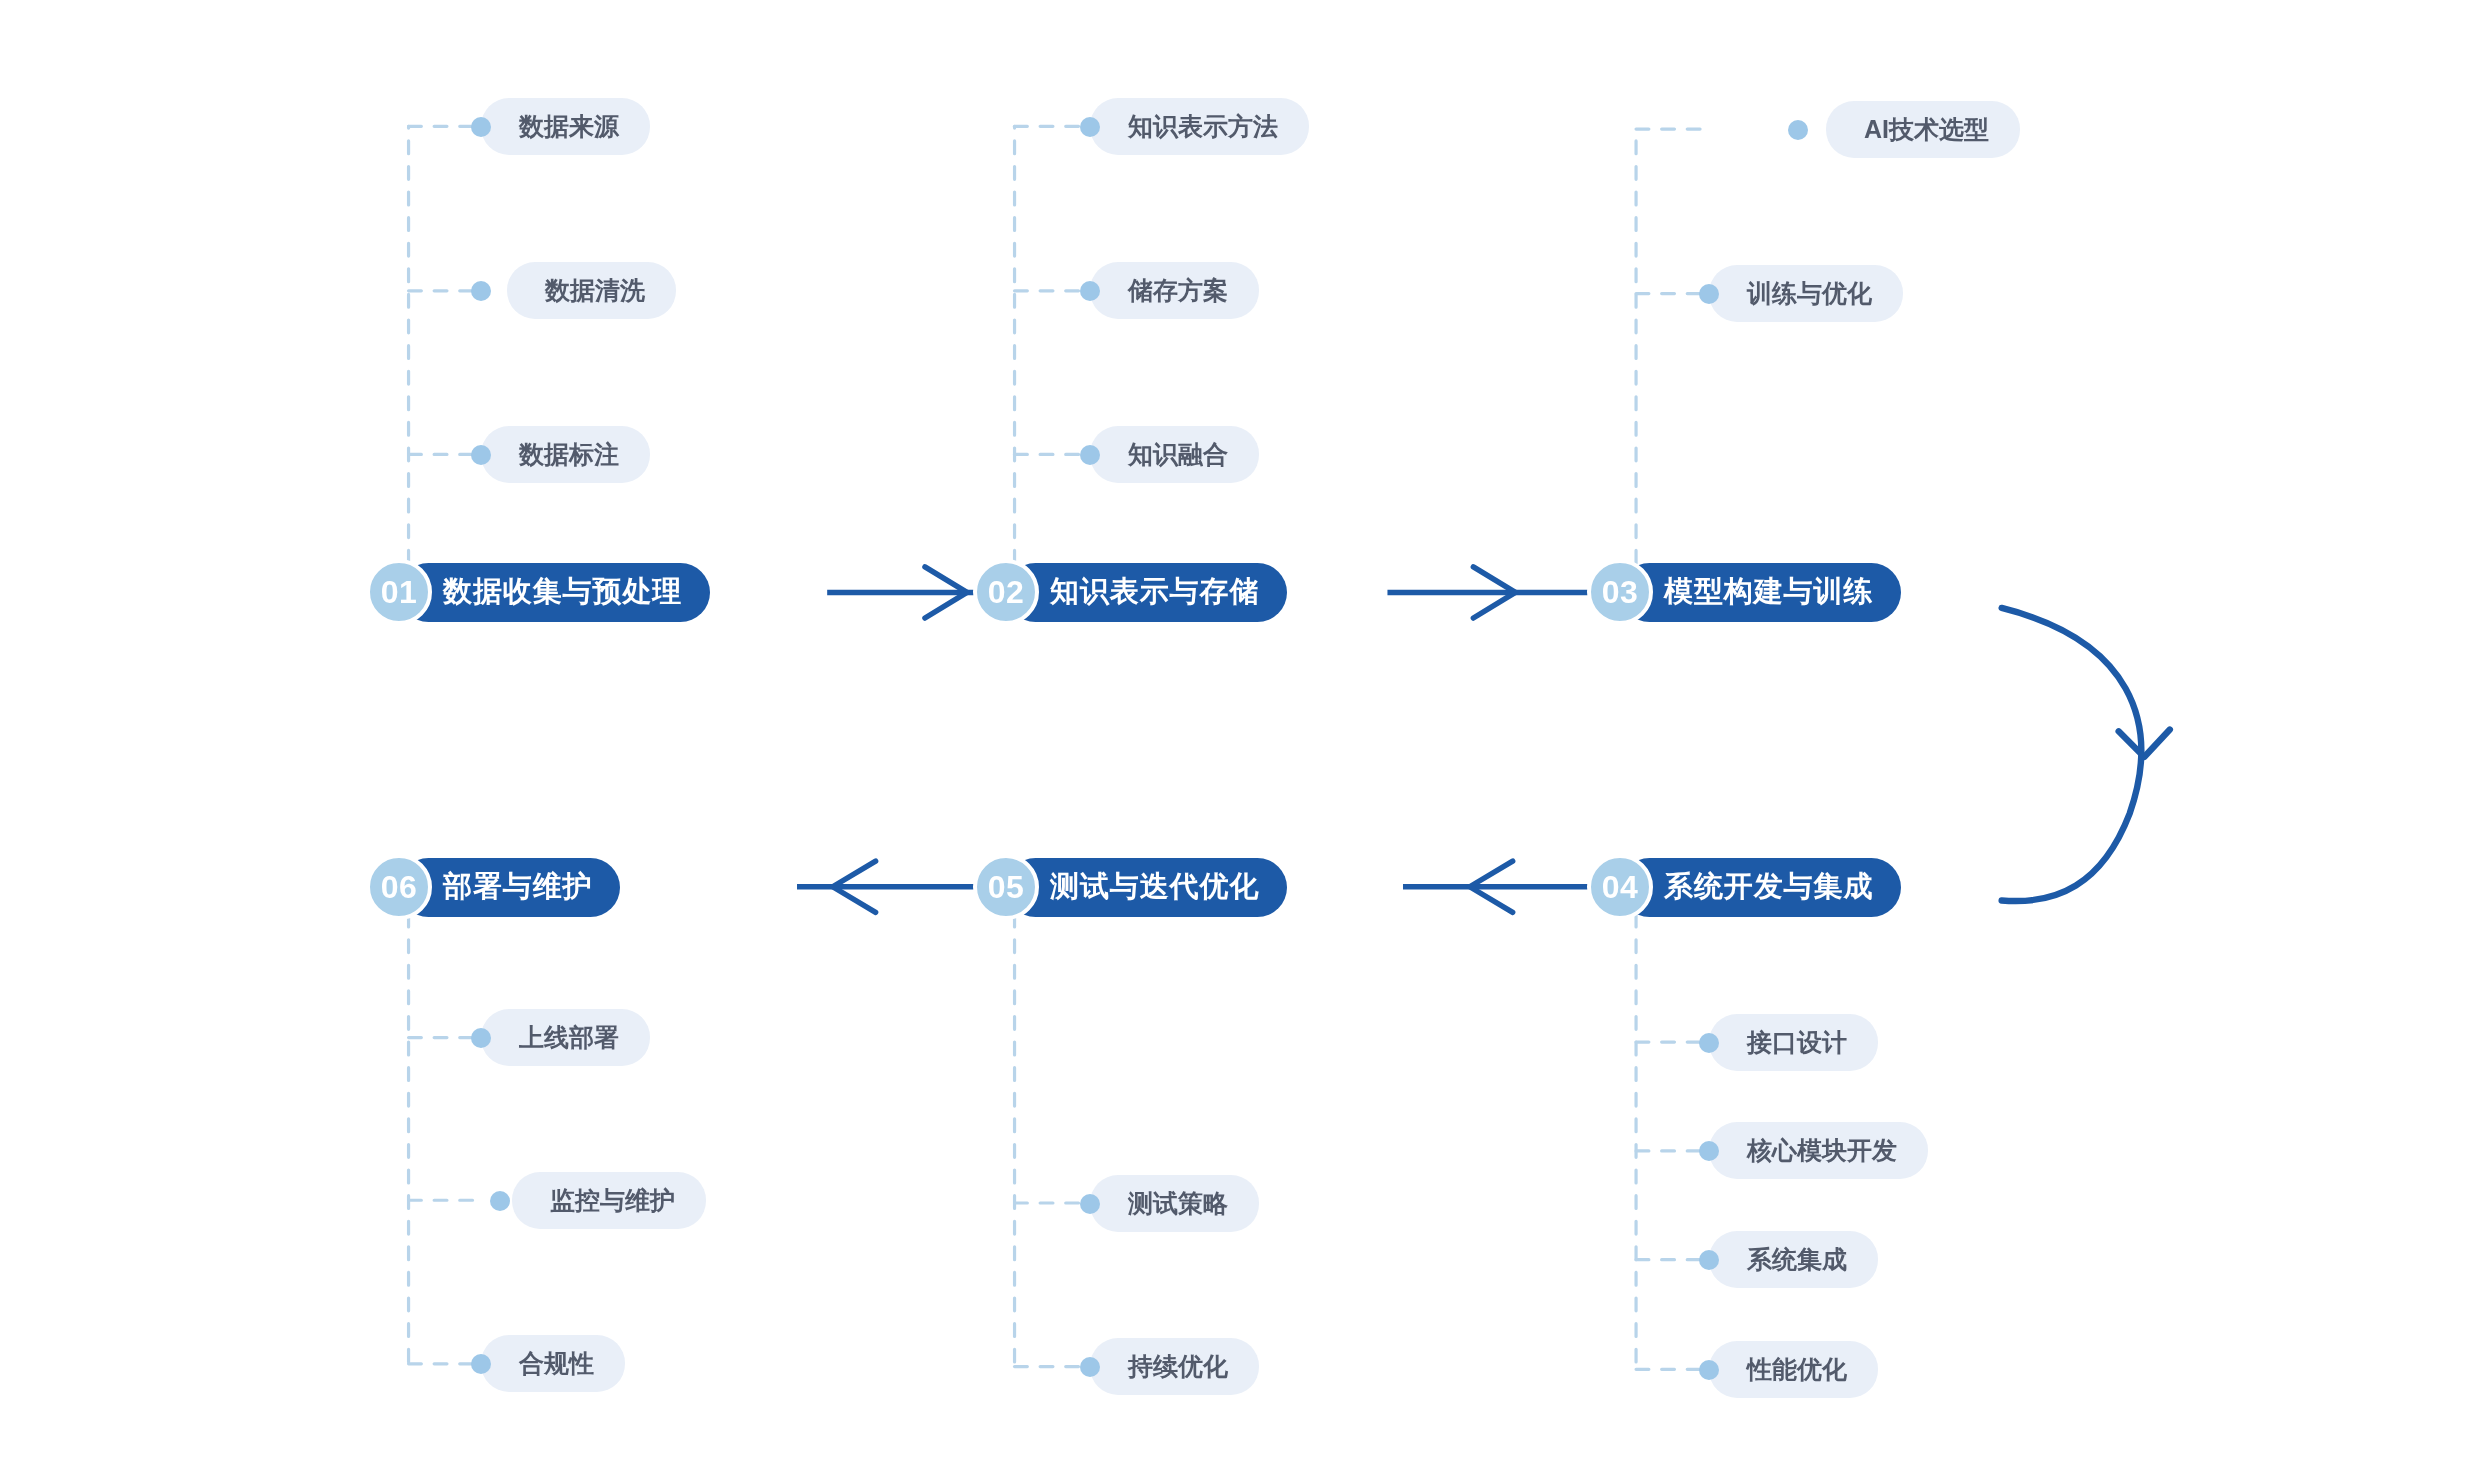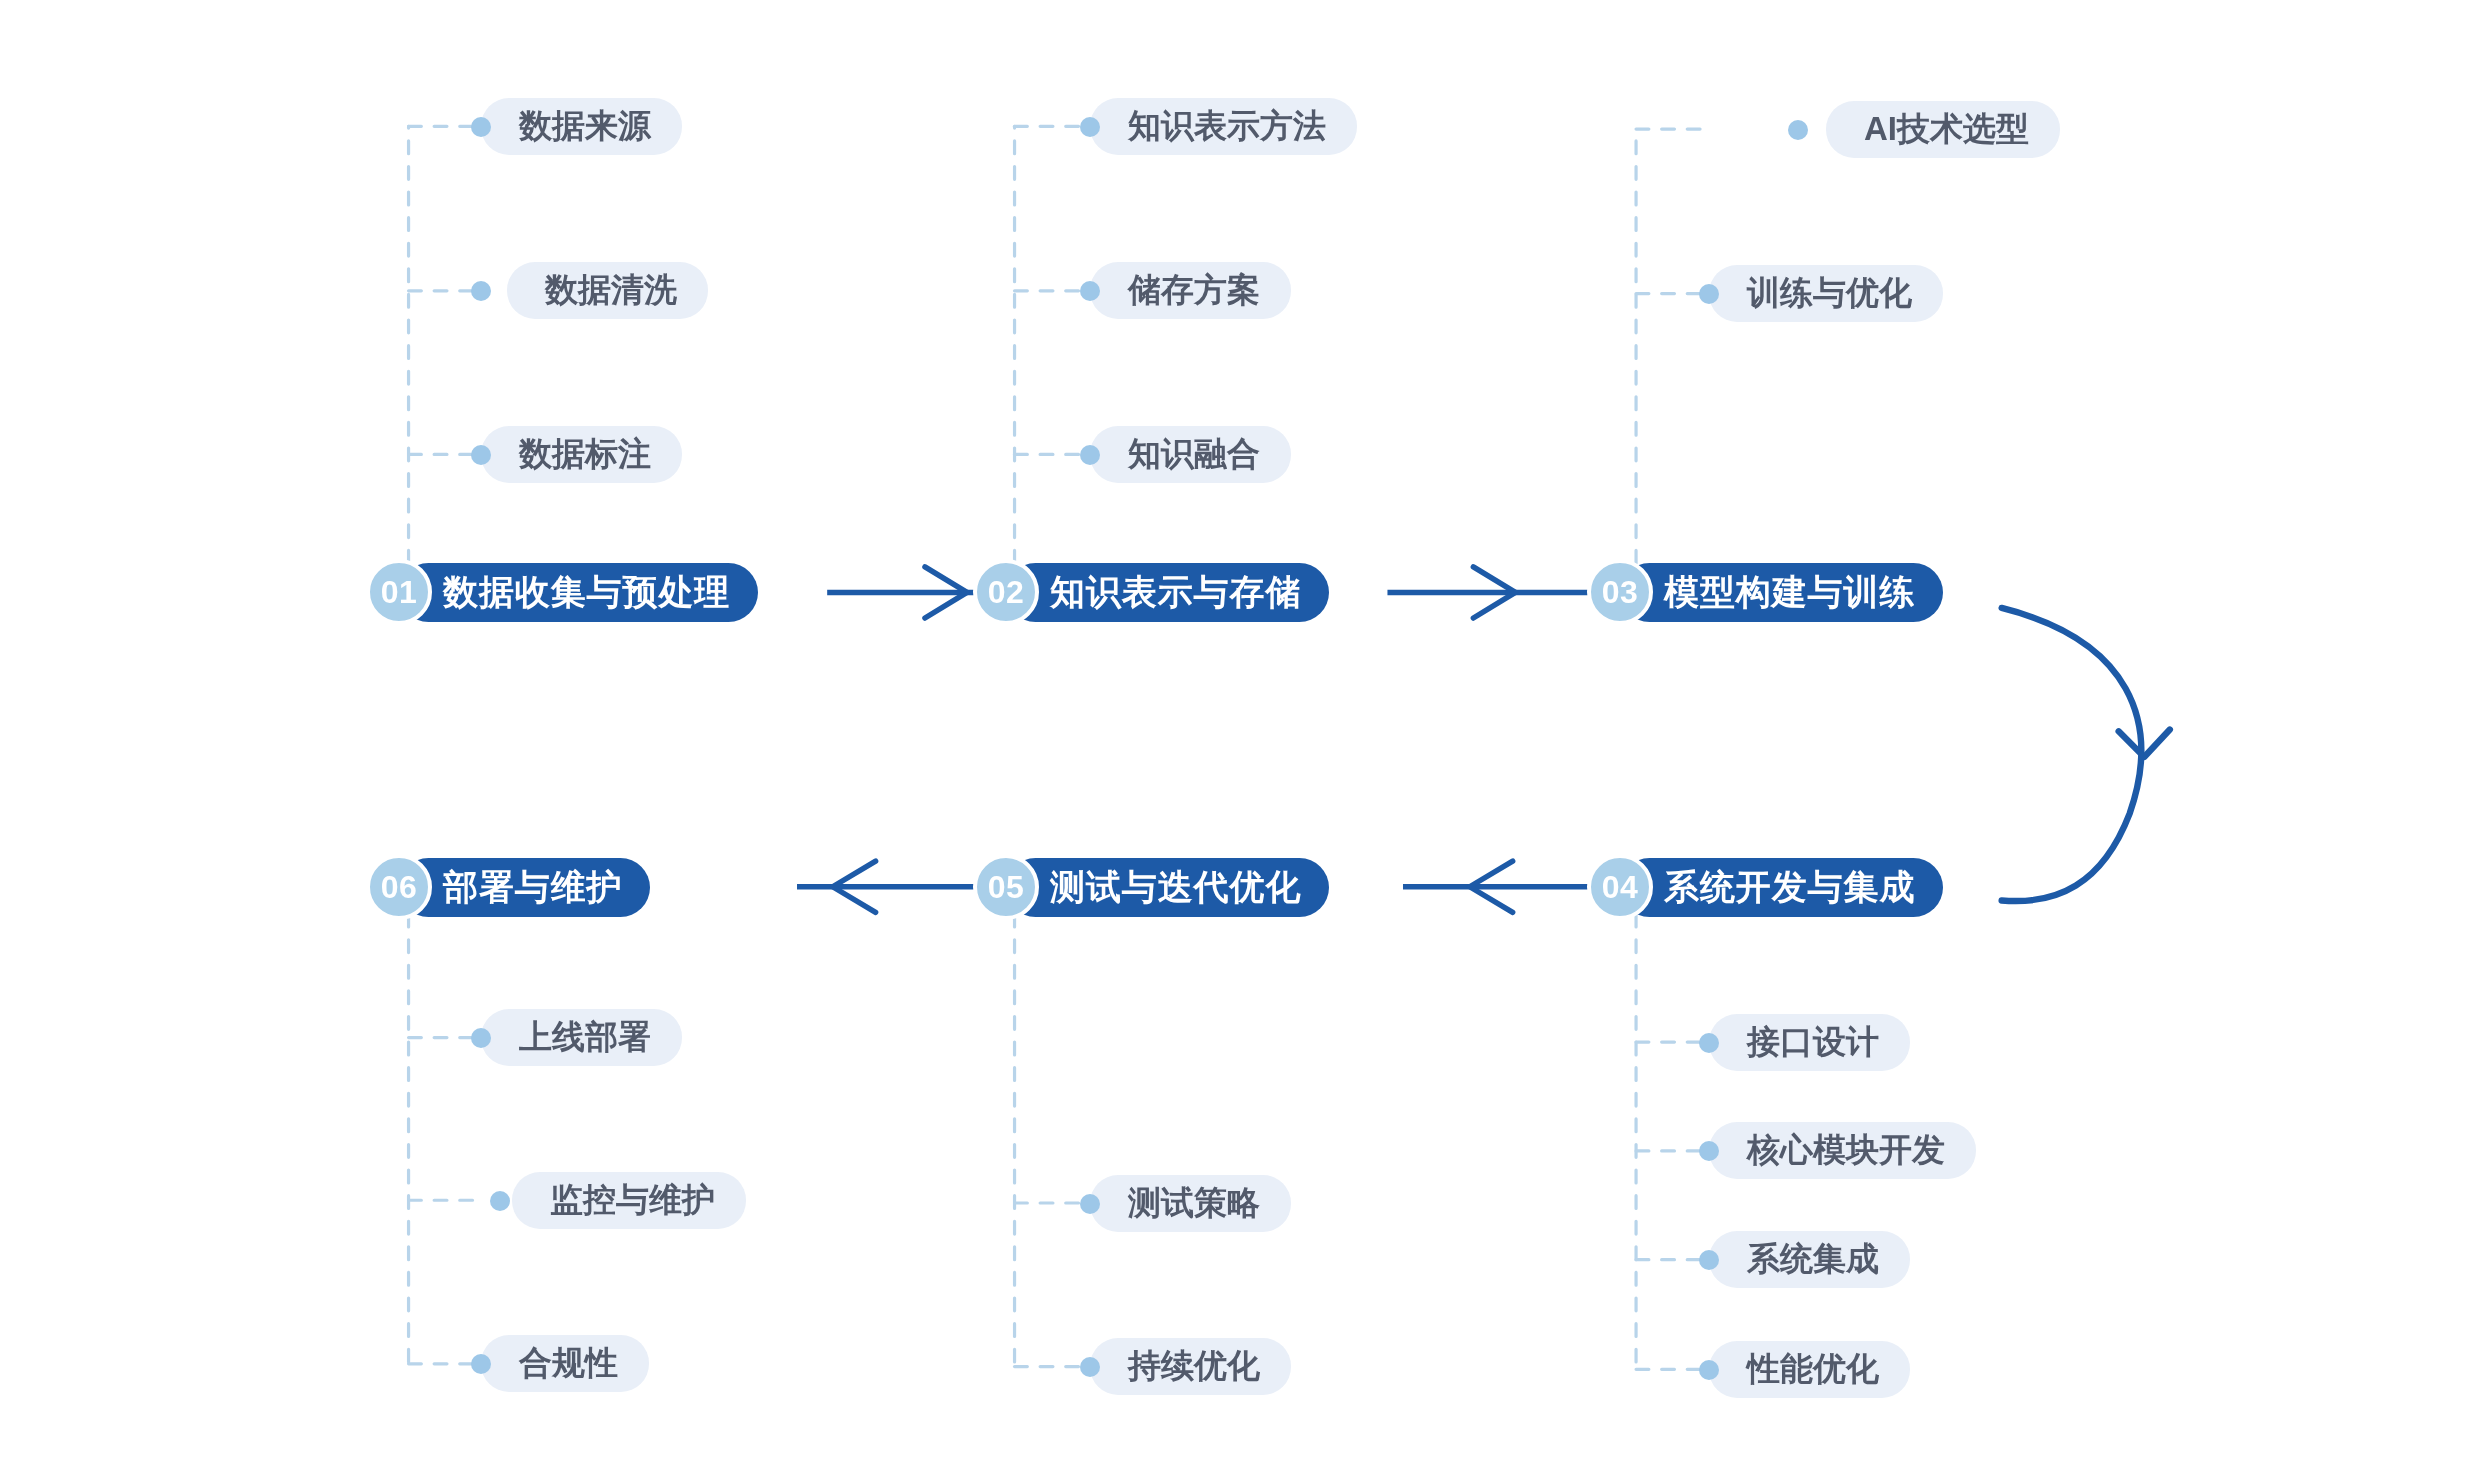--- a/index.html
+++ b/index.html
@@ -35,21 +35,21 @@
   }
   .node .bar{
     position:relative;z-index:2;
     margin-left:-33px;
     height:59px;
     background:#1d5aa7;
     border-radius:31px;
     display:flex;align-items:center;
     padding:0 27.4px 0 44px;
     color:#ffffff;
-    font-size:35px;font-weight:700;
+    font-size:29px;font-weight:700;
     letter-spacing:0.9px;
     white-space:nowrap;
   }
 
   
   .sub{
     position:absolute;
     height:57px;
     display:flex;align-items:center;
     z-index:4;
@@ -61,21 +61,21 @@
     margin-right:-10px;
     position:relative;z-index:2;
   }
   .sub .pill{
     height:57px;
     background:#e9eff8;
     border-radius:28px;
     display:flex;align-items:center;
     padding:0 31px 0 38px;
     color:#525a6b;
-    font-size:33px;font-weight:700;
+    font-size:25px;font-weight:700;
     white-space:nowrap;
     position:relative;z-index:1;
   }
 </style>
 </head>
 <body>
 
 <div id="stage">
 
   <svg id="wires" viewBox="0 0 2721 1620" xmlns="http://www.w3.org/2000/svg">

